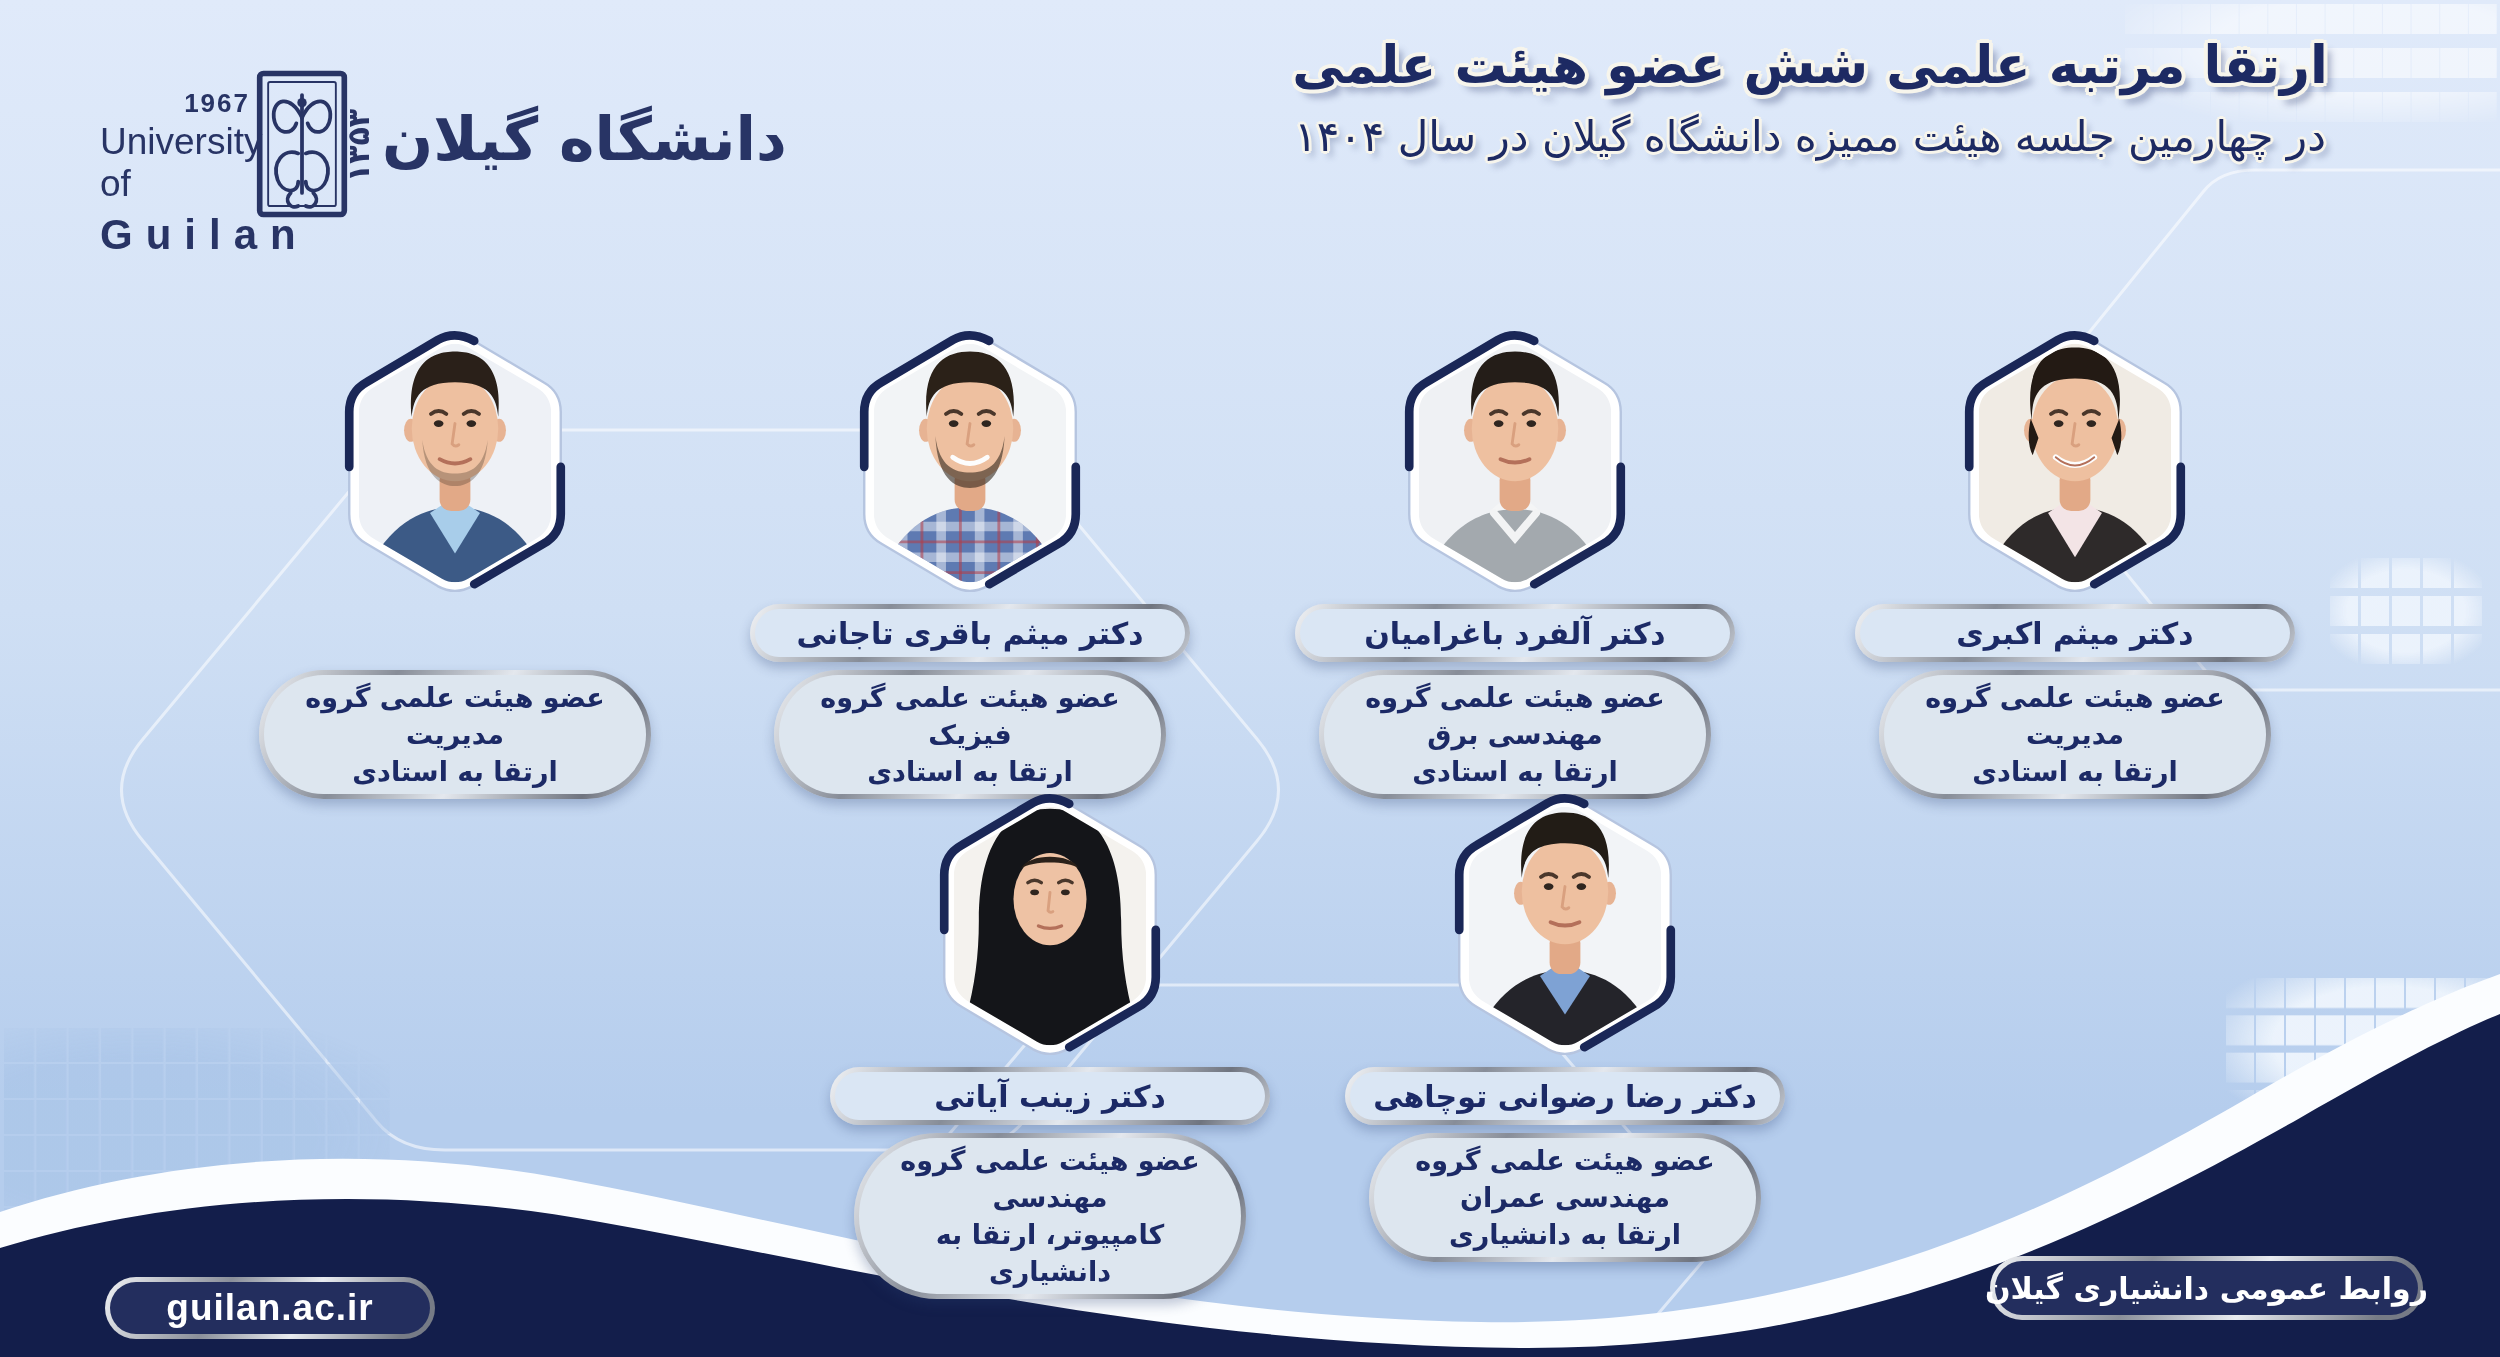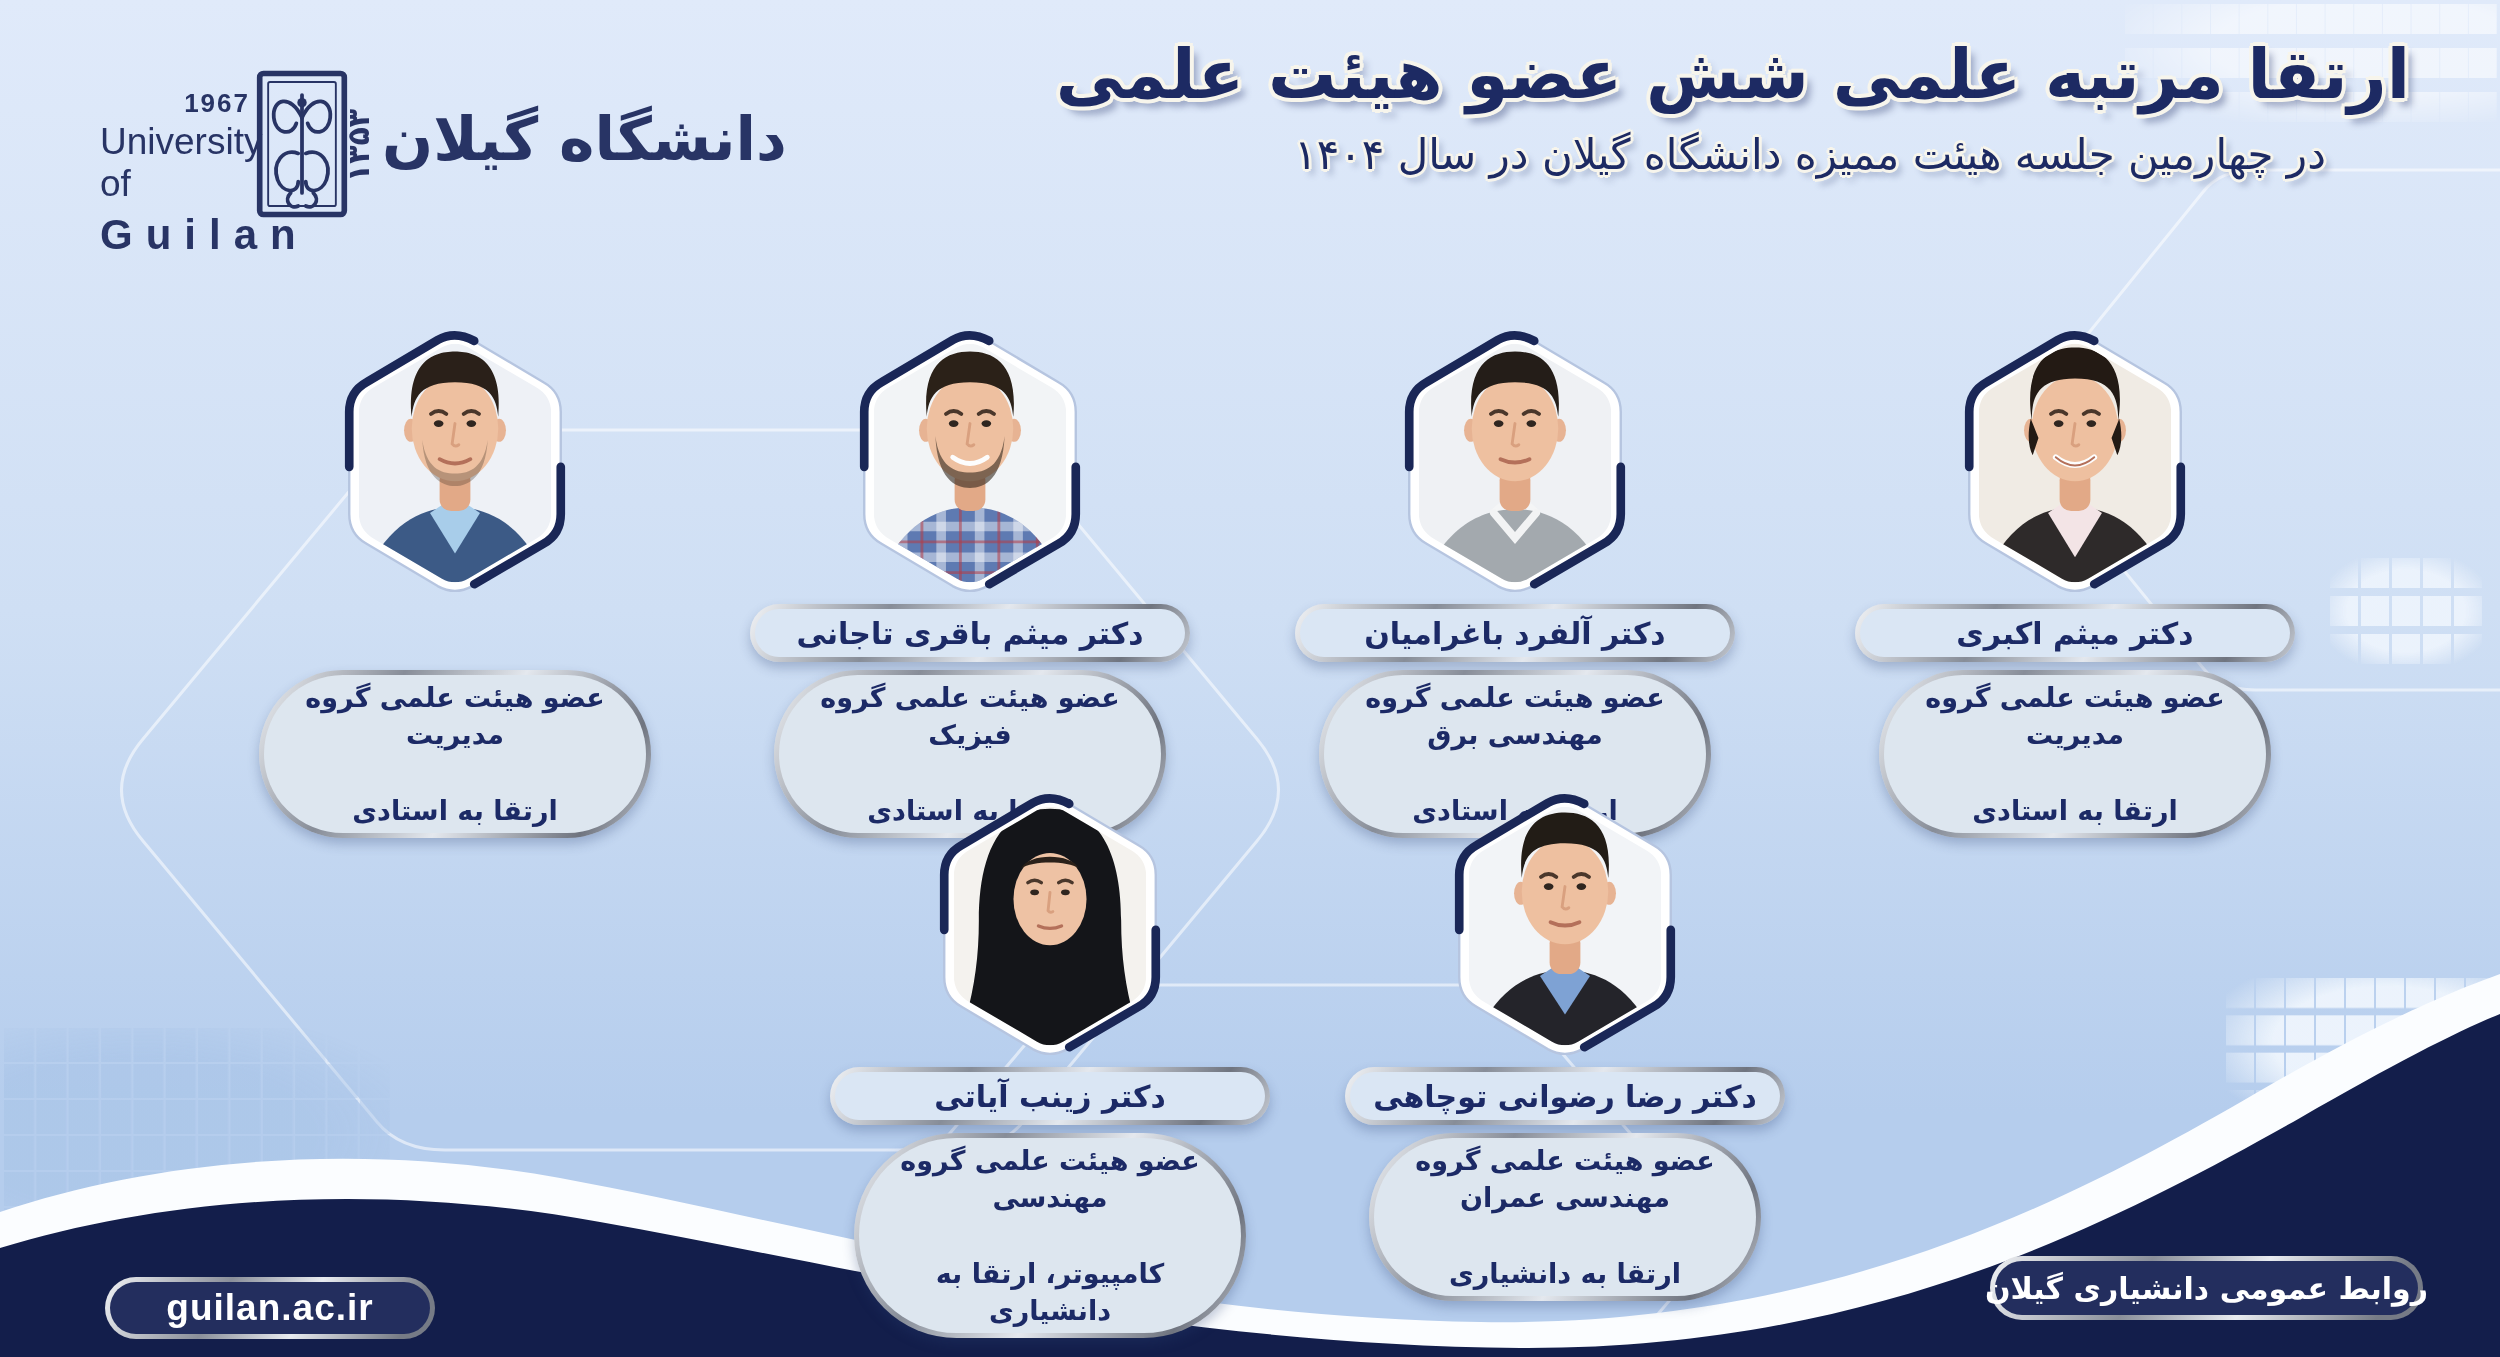--- a/index.html
+++ b/index.html
@@ -37,21 +37,21 @@
   .logo-line2{font-size:42px;font-weight:700;letter-spacing:13px;margin-top:6px;font-family:"Liberation Sans",sans-serif;}
   .logo-emblem{position:absolute;left:255px;top:68px;width:94px;height:152px;}
   .logo-year-fa{position:absolute;left:322px;top:128px;color:var(--logo-navy,#283465);
     font-size:30px;font-weight:700;transform:rotate(-90deg);transform-origin:center;}
   .logo-fa{position:absolute;left:382px;top:104px;color:var(--logo-navy,#283465);
     font-size:60px;font-weight:700;white-space:nowrap;}
 
   
   .header{position:absolute;left:1210px;top:36px;width:1200px;text-align:center;direction:rtl;}
   .title{
-    font-size:68px;font-weight:700;color:var(--title-text,#1d2a63);white-space:nowrap;line-height:1.15;
+    font-size:52px;font-weight:700;color:var(--title-text,#1d2a63);white-space:nowrap;line-height:1.15;
     text-shadow:-3px -3px 0 var(--title-outline,#f7f5ec),3px -3px 0 var(--title-outline,#f7f5ec),
       -3px 3px 0 var(--title-outline,#f7f5ec),3px 3px 0 var(--title-outline,#f7f5ec),
       -4px 0 0 var(--title-outline,#f7f5ec),4px 0 0 var(--title-outline,#f7f5ec),
       0 -4px 0 var(--title-outline,#f7f5ec),0 4px 0 var(--title-outline,#f7f5ec),
       7px 8px 7px rgba(70,85,130,.45);
   }
   .subtitle{
     margin-top:16px;font-size:42px;font-weight:400;color:var(--title-text,#1d2a63);white-space:nowrap;
     text-shadow:-2px -2px 0 var(--title-outline,#f7f5ec),2px -2px 0 var(--title-outline,#f7f5ec),
       -2px 2px 0 var(--title-outline,#f7f5ec),2px 2px 0 var(--title-outline,#f7f5ec),
@@ -68,21 +68,21 @@
     border-radius:999px;border:5px solid transparent;box-sizing:border-box;
     background:linear-gradient(var(--fill),var(--fill)) padding-box,
                linear-gradient(120deg,#f2f4f7 0%,#878d98 30%,#e4e8ee 55%,#6f747f 85%,#c9ced6 100%) border-box;
     box-shadow:0 6px 12px rgba(40,60,110,.28);
     display:flex;align-items:center;justify-content:center;text-align:center;direction:rtl;
     color:var(--pill-text,#1c2a66);
   }
   .name-pill{--fill:var(--name-pill-fill,#dae6f4);top:282px;width:440px;height:58px;
     font-size:30px;font-weight:700;white-space:nowrap;}
   .info-pill{--fill:var(--info-pill-fill,#dde6ef);top:348px;width:392px;min-height:86px;
-    font-size:27px;font-weight:700;line-height:37px;padding:4px 16px;flex-direction:column;gap:39px;}
+    font-size:27px;font-weight:700;line-height:37px;padding:4px 16px;flex-direction:column;}
 
   
   .foot-pill{
     position:absolute;border-radius:999px;border:5px solid transparent;box-sizing:border-box;
     background:linear-gradient(var(--footer-pill-fill,#232e5e),var(--footer-pill-fill,#232e5e)) padding-box,
                linear-gradient(120deg,#f0f2f5 0%,#8a8f9a 35%,#e8ebf0 60%,#767b86 90%) border-box;
     display:flex;align-items:center;justify-content:center;color:var(--footer-text,#ffffff);
   }
   .site-pill{left:105px;top:1277px;width:330px;height:62px;
     font-family:"Liberation Sans",sans-serif;font-weight:700;font-size:37px;letter-spacing:1px;}

